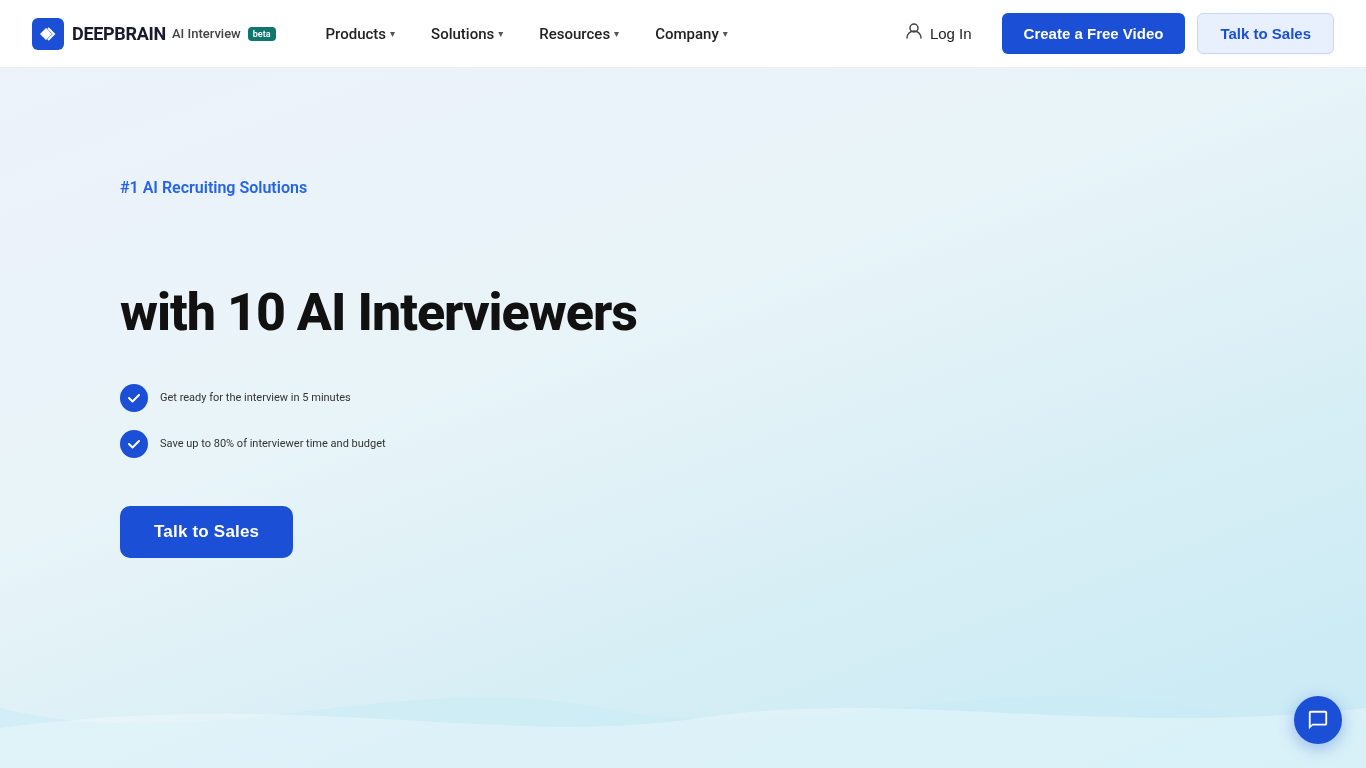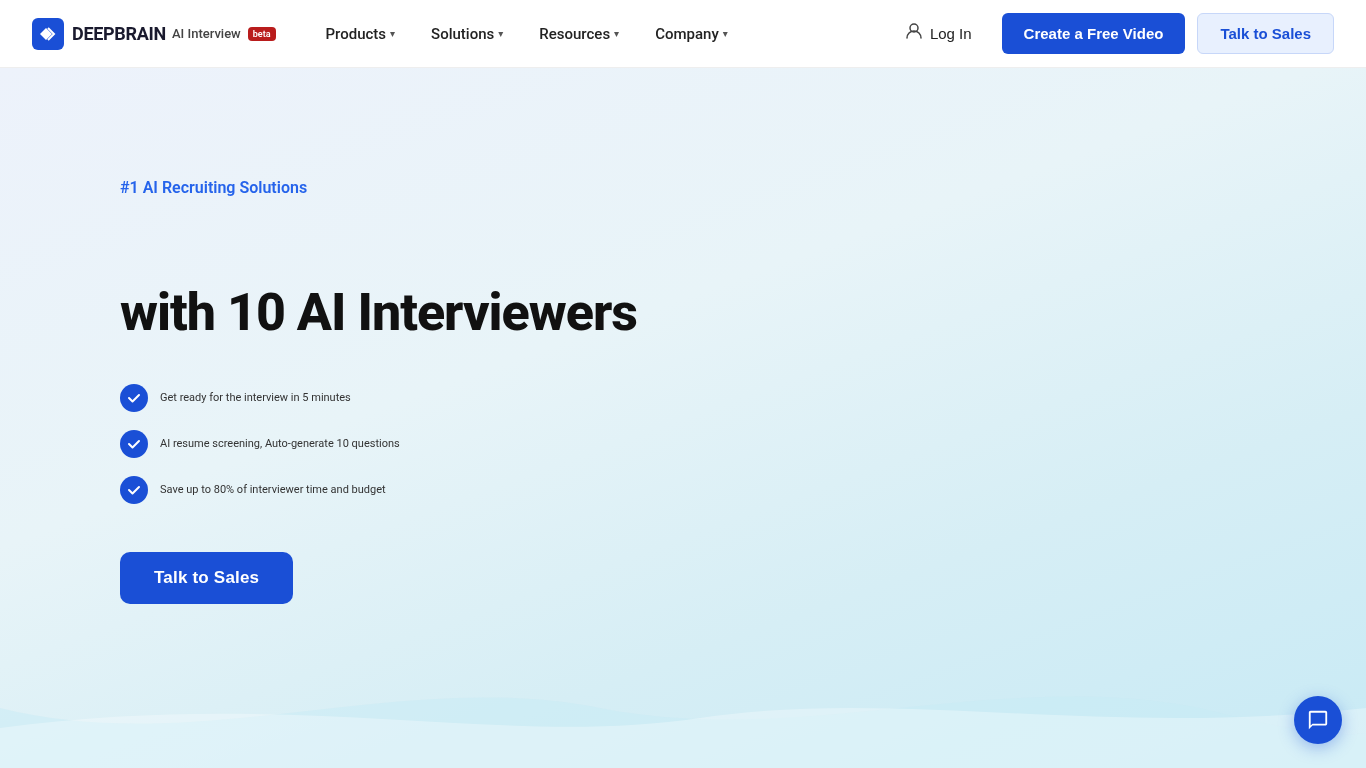--- a/index.html
+++ b/index.html
@@ -59,21 +59,21 @@
     }
 
     .logo-ai-interview {
       font-size: 13px;
       font-weight: 500;
       color: #444;
       margin-left: 2px;
     }
 
     .beta-badge {
-      background: #b91c1c;
+      background: #0f766e;
       color: #fff;
       font-size: 9px;
       font-weight: 600;
       padding: 2px 5px;
       border-radius: 4px;
       text-transform: lowercase;
       margin-left: 3px;
     }
 
     .nav-links {
@@ -328,28 +328,20 @@
           </svg>
         </span>
         <span>Get ready for the interview in 5 minutes</span>
       </li>
       <li class="hero-feature-item">
         <span class="check-icon">
           <svg viewBox="0 0 14 14" fill="none" xmlns="http://www.w3.org/2000/svg">
             <path d="M2 7L5.5 10.5L12 4" stroke="white" stroke-width="2" stroke-linecap="round" stroke-linejoin="round"></path>
           </svg>
         </span>
-        <span>AI resume screening, Auto-generate 10 questions</span>
-      </li>
-      <li class="hero-feature-item">
-        <span class="check-icon">
-          <svg viewBox="0 0 14 14" fill="none" xmlns="http://www.w3.org/2000/svg">
-            <path d="M2 7L5.5 10.5L12 4" stroke="white" stroke-width="2" stroke-linecap="round" stroke-linejoin="round"></path>
-          </svg>
-        </span>
         <span>Save up to 80% of interviewer time and budget</span>
       </li>
     </ul>
 
     <button class="hero-cta">Talk to Sales</button>
   </div>
 
   <div class="wave-container">
     <svg viewBox="0 0 1366 120" xmlns="http://www.w3.org/2000/svg" preserveAspectRatio="none" style="display:block;">
       <path d="M0,60 C200,110 400,20 600,60 C800,100 1000,20 1200,60 C1280,80 1330,90 1366,85 L1366,120 L0,120 Z" fill="rgba(200,235,245,0.5)"></path>

